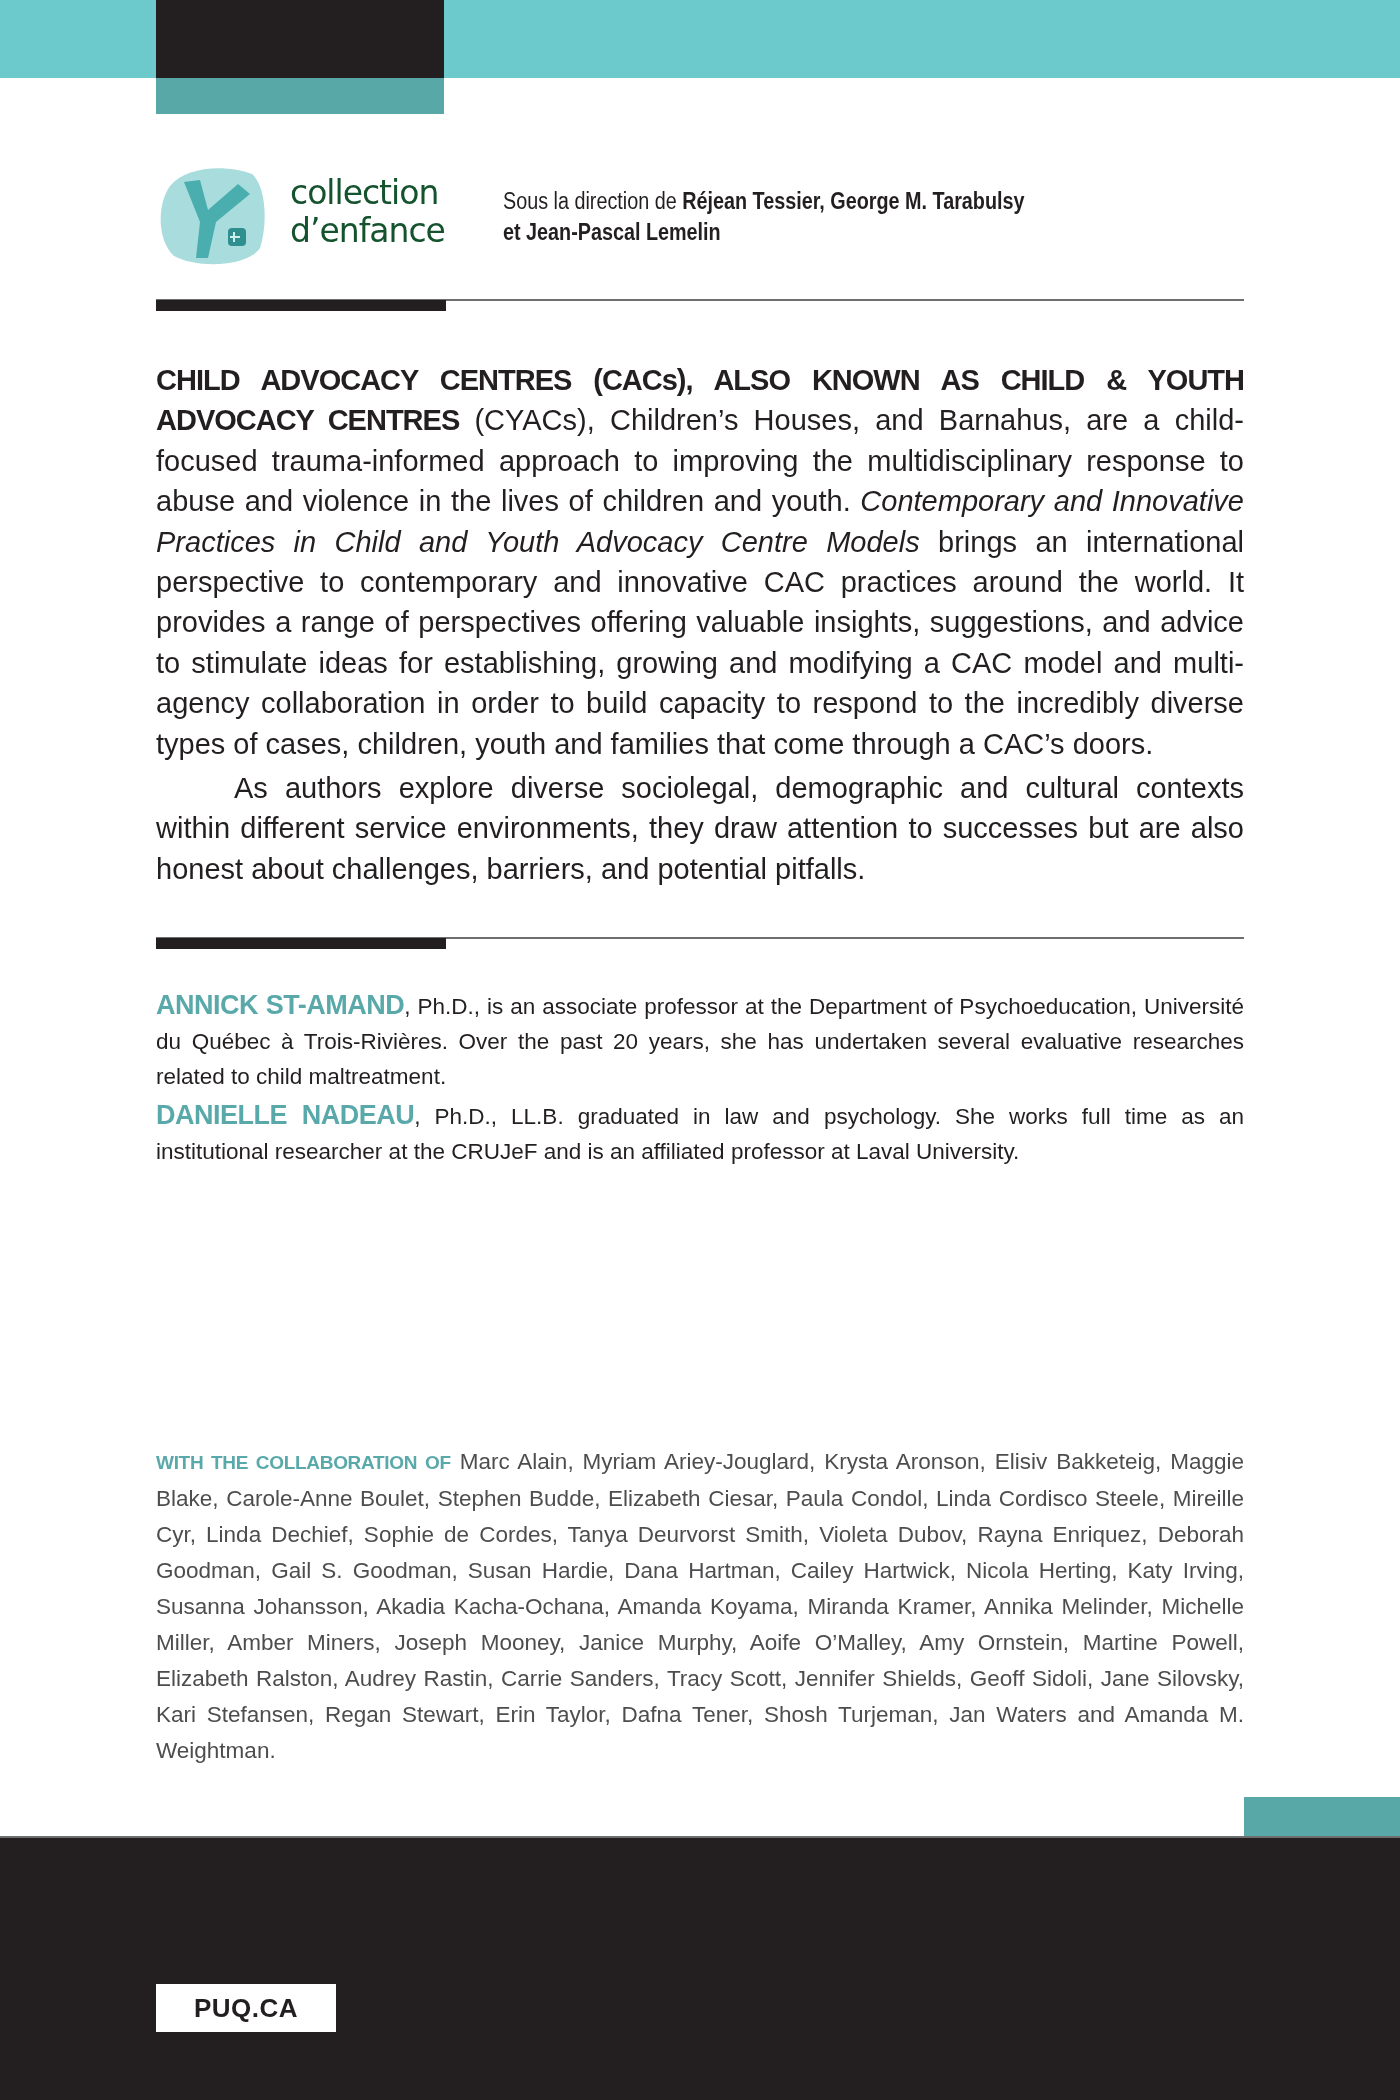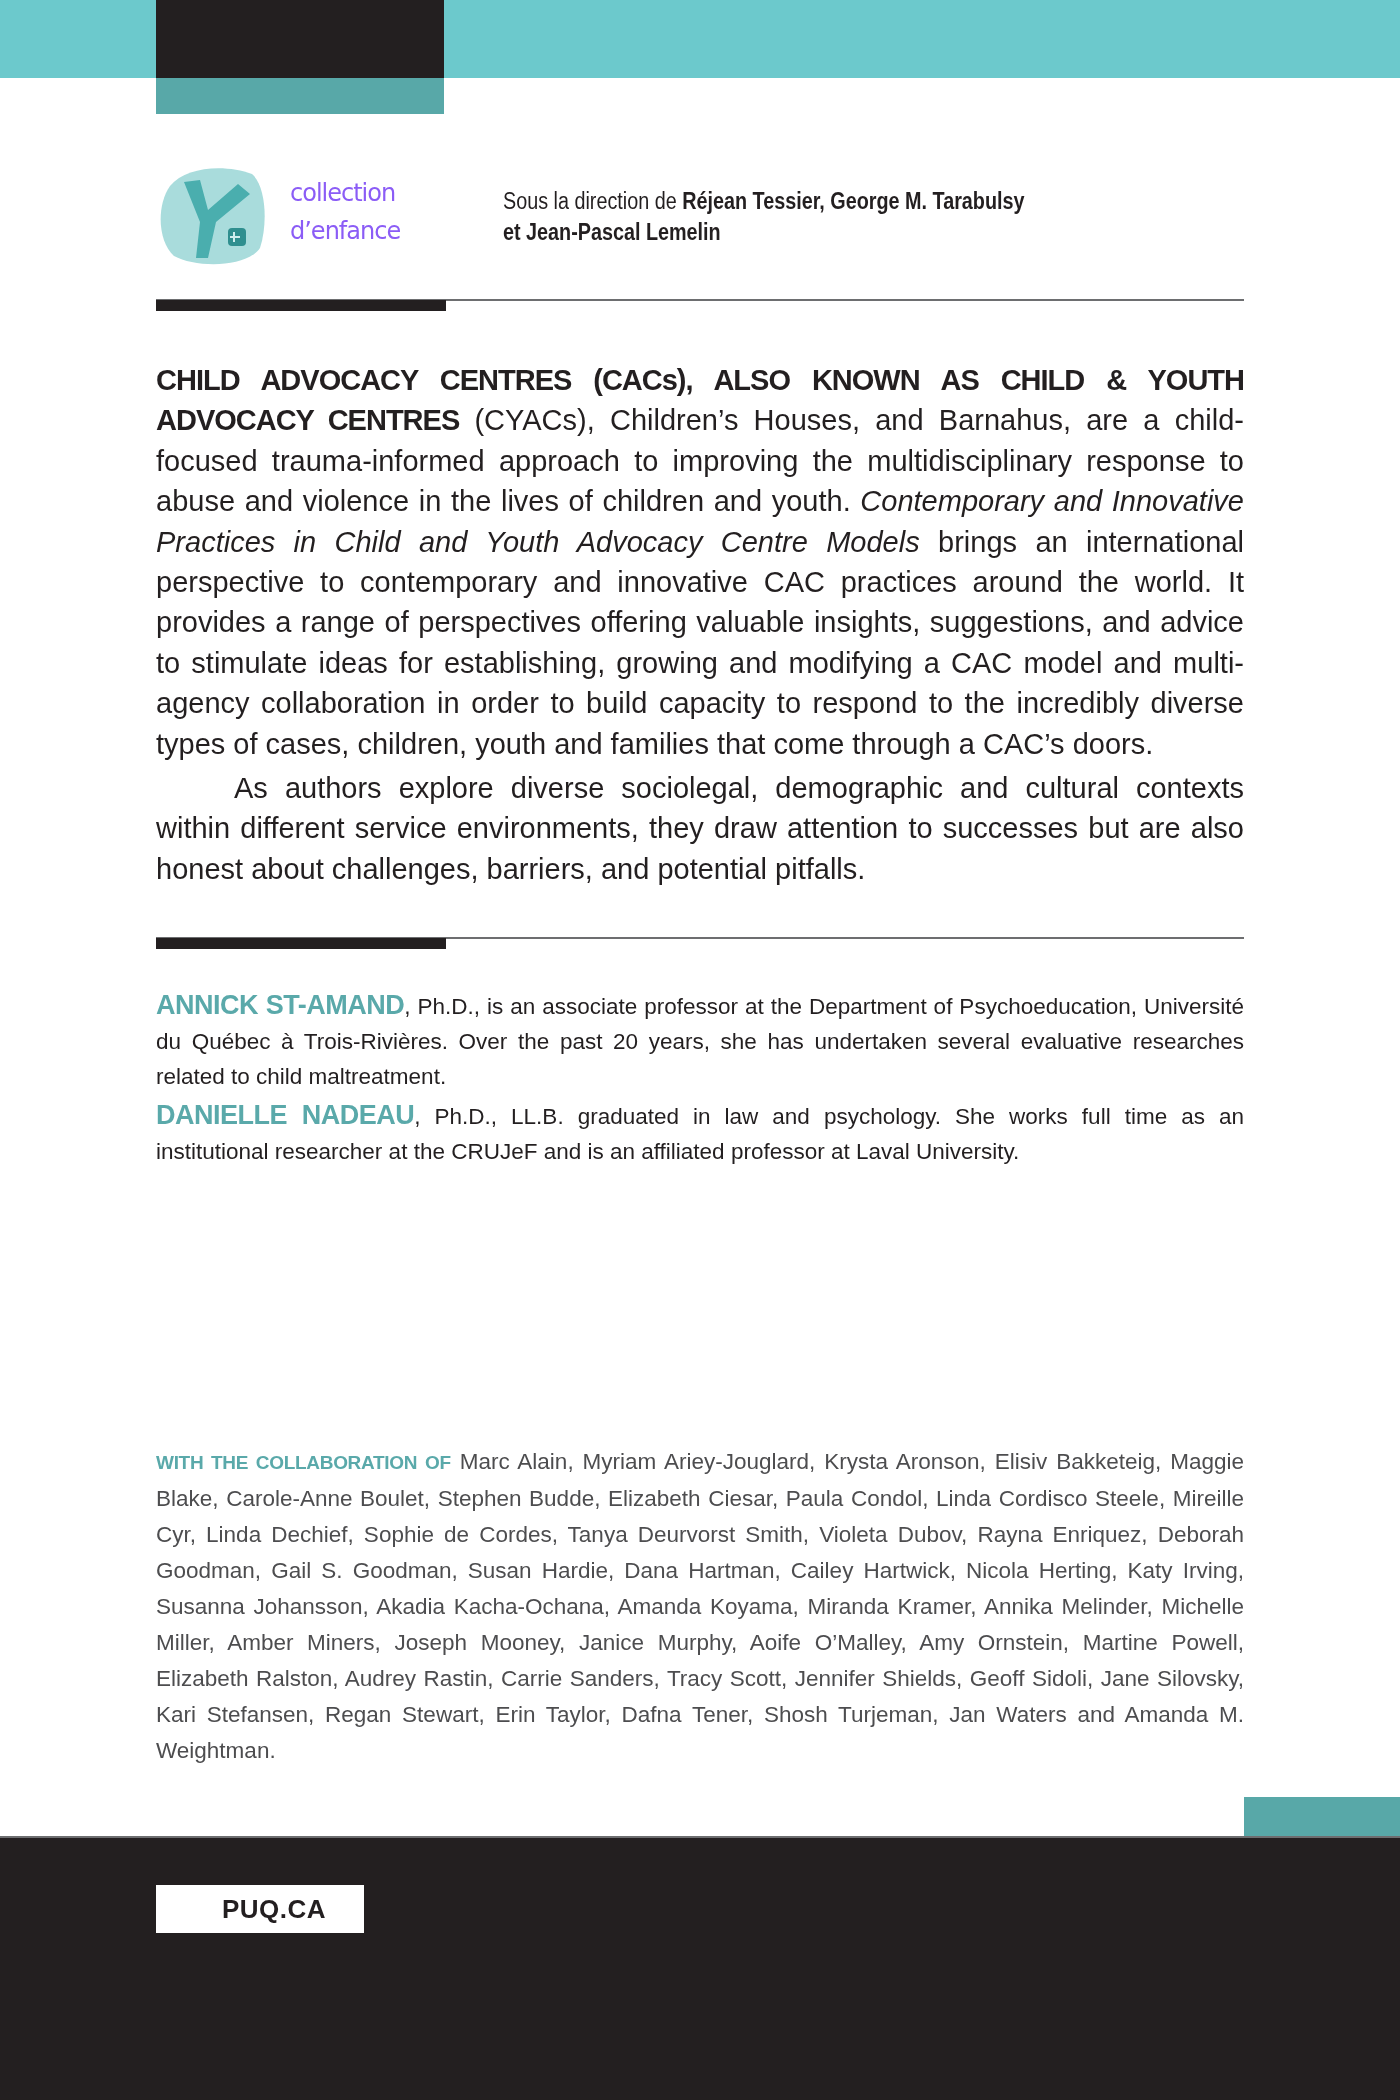--- a/index.html
+++ b/index.html
@@ -7,21 +7,21 @@
       width: 1400px; height: 2100px; position: relative; overflow: hidden;
       background: #ffffff; color: #231f20;
       font-family: "Liberation Sans Narrow", "Liberation Sans", sans-serif;
     }
     .top-band { position: absolute; left: 0; top: 0; width: 1400px; height: 78px; background: #6cc9cc; }
     .top-dark { position: absolute; left: 156px; top: 0; width: 288px; height: 78px; background: #231f20; }
     .top-teal { position: absolute; left: 156px; top: 78px; width: 288px; height: 36px; background: #58a8a8; }
 
     .logo { position: absolute; left: 156px; top: 160px; width: 300px; height: 110px; }
     .logo-mark { position: absolute; left: 0; top: 4px; width: 112px; height: 104px; }
-    .logo-text { position: absolute; left: 134px; top: 14px; font-family: "DejaVu Sans", sans-serif; font-size: 24px; line-height: 38px; color: #8b5cf6; letter-spacing: -1px; }
+    .logo-text { position: absolute; left: 134px; top: 14px; font-family: "DejaVu Sans", sans-serif; font-size: 33px; line-height: 38px; color: #14532d; letter-spacing: -1px; }
     .direction { position: absolute; left: 503px; top: 186px; font-size: 23px; line-height: 31px; color: #231f20; transform: scaleX(0.86); transform-origin: left top; white-space: nowrap; }
     .direction b { font-weight: bold; }
 
     .divider { position: absolute; left: 156px; width: 1088px; height: 12px; }
     .divider .thin { position: absolute; left: 0; right: 0; top: 0; height: 2px; background: #6d6e70; }
     .divider .thick { position: absolute; left: 0; top: 1px; width: 290px; height: 11px; background: #231f20; }
 
     .summary { position: absolute; left: 156px; top: 360px; width: 1088px; font-size: 29px; line-height: 40.4px; color: #231f20; text-align: justify; }
     .summary p { margin: 0; }
     .summary .lead { font-weight: bold; letter-spacing: -1px; margin-top: 30px; }
@@ -30,21 +30,21 @@
     .authors { position: absolute; left: 156px; top: 988px; width: 1088px; font-size: 22.5px; line-height: 35px; color: #231f20; text-align: justify; }
     .authors p { margin: 0 0 4px 0; }
     .author-name { color: #5aa9aa; font-weight: bold; font-size: 27px; letter-spacing: -0.5px; }
 
     .collab { position: absolute; left: 156px; top: 1444px; width: 1088px; font-size: 22.5px; line-height: 36px; color: #4d4d4f; text-align: justify; }
     .collab-label { color: #5aa9aa; font-weight: bold; font-size: 19px; letter-spacing: -0.3px; }
 
     .bottom-teal { position: absolute; left: 1244px; top: 1797px; width: 156px; height: 39px; background: #58a8a8; }
     .bottom-line { position: absolute; left: 0; top: 1836px; width: 1400px; height: 2px; background: #6d6e70; }
     .bottom-band { position: absolute; left: 0; top: 1838px; width: 1400px; height: 262px; background: #231f20; }
-    .puq-box { position: absolute; left: 156px; top: 1885px; width: 180px; height: 48px; background: #ffffff; display: flex; align-items: center; justify-content: center; padding-left: 28px; }
+    .puq-box { position: absolute; left: 156px; top: 1984px; width: 180px; height: 48px; background: #ffffff; display: flex; align-items: center; justify-content: center; }
     .puq-label { font-weight: bold; font-size: 26px; color: #231f20; letter-spacing: 0.5px; }
   </style>
 </head>
 <body>
 
 <div class="top-band"></div>
 <div class="top-dark"></div>
 <div class="top-teal"></div>
 
 <div class="logo">

